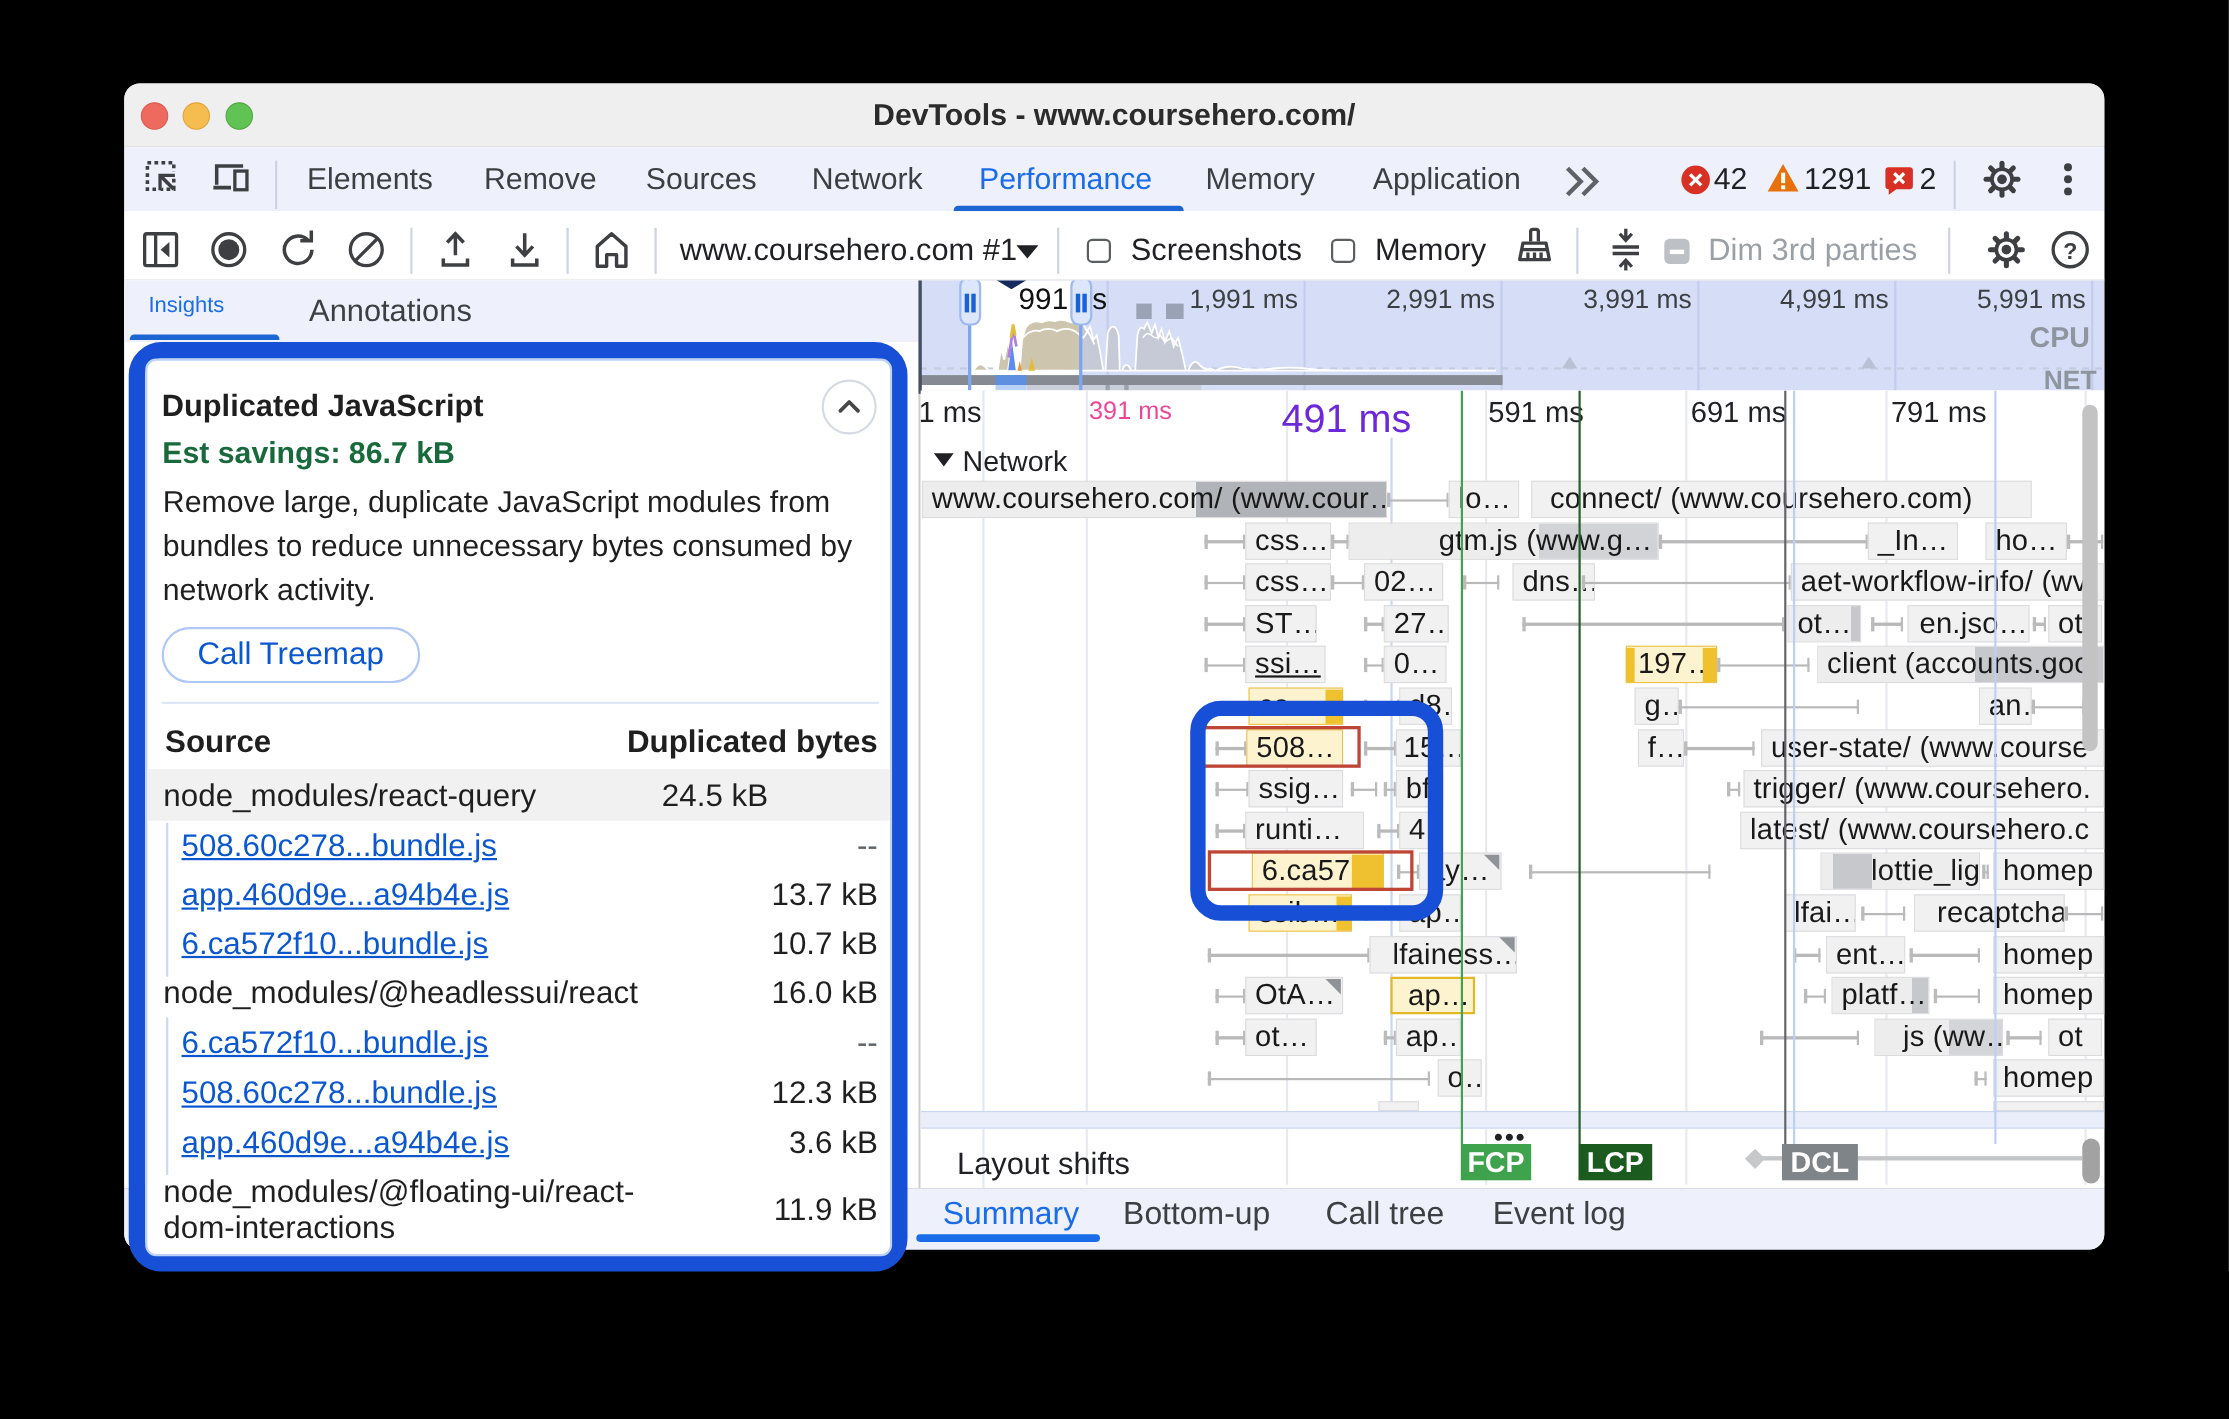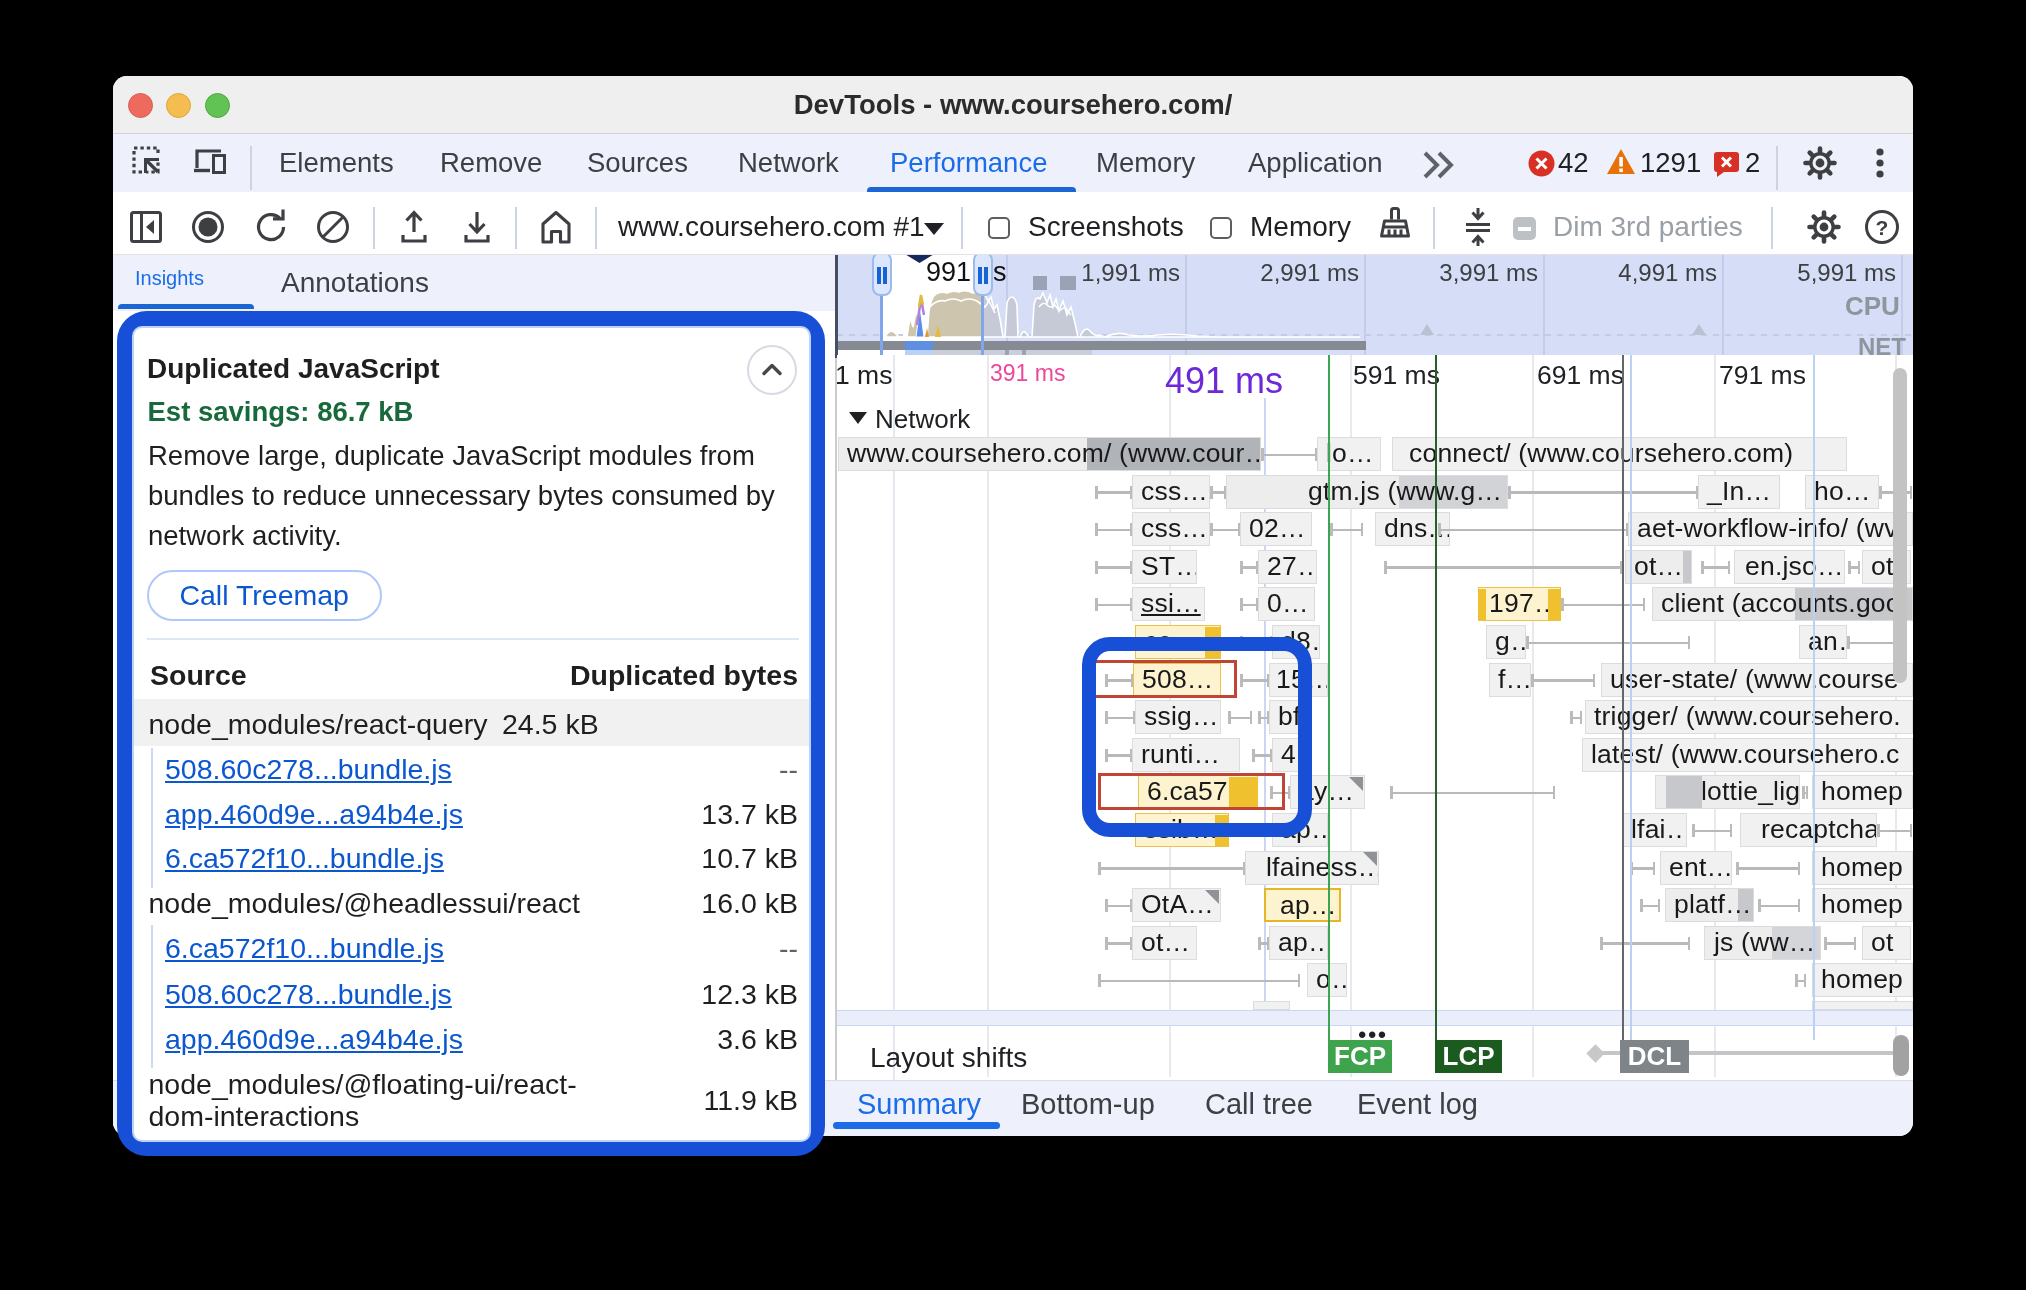--- a/index.html
+++ b/index.html
@@ -179,21 +179,21 @@
       </svg>
   </div>
   <div class="a" style="left:13.5px;top:68px;font-size:27.5px;font-weight:bold;color:#186a3c">Est savings: 86.7 kB</div>
   <div class="a" style="left:14px;top:108px;width:650px;font-size:27.5px;line-height:40px;white-space:normal">Remove large, duplicate JavaScript modules from bundles to reduce unnecessary bytes consumed by network activity.</div>
   <div class="a" style="left:12.7px;top:242px;width:235px;height:51px;border:2.5px solid #afc8f9;border-radius:26px;box-sizing:border-box;color:#0b57d0;font-weight:500;line-height:46px;text-align:center">Call Treemap</div>
   <div class="a" style="left:13px;top:310px;width:652px;height:2px;background:#dfe6f5"></div>
   <div class="a" style="left:16px;top:331px;font-weight:bold">Source</div>
   <div class="a" style="left:368px;top:331px;width:296px;text-align:right;font-weight:bold">Duplicated bytes</div>
   <div class="a" style="left:0px;top:371px;width:675px;height:47px;background:#f1f1f2"></div>
   <div class="a" style="left:14.5px;top:379.5px">node_modules/react-query</div>
-  <div class="a" style="left:368px;top:379.5px;width:296px;text-align:left">24.5 kB</div>
+  <div class="a" style="left:368px;top:379.5px;width:296px;text-align:center">24.5 kB</div>
   <div class="a" style="left:16.5px;top:420px;width:2px;height:140px;background:#cdd9f2"></div>
   <div class="a" style="left:31px;top:424.5px;color:#0b57d0;text-decoration:underline">508.60c278...bundle.js</div>
   <div class="a" style="left:368px;top:424.5px;width:296px;text-align:right;color:#5f6368">--</div>
   <div class="a" style="left:31px;top:469.5px;color:#0b57d0;text-decoration:underline">app.460d9e...a94b4e.js</div>
   <div class="a" style="left:368px;top:469.5px;width:296px;text-align:right">13.7 kB</div>
   <div class="a" style="left:31px;top:513.5px;color:#0b57d0;text-decoration:underline">6.ca572f10...bundle.js</div>
   <div class="a" style="left:368px;top:513.5px;width:296px;text-align:right">10.7 kB</div>
   <div class="a" style="left:14.5px;top:558.5px">node_modules/@headlessui/react</div>
   <div class="a" style="left:368px;top:558.5px;width:296px;text-align:right">16.0 kB</div>
   <div class="a" style="left:16.5px;top:597px;width:2px;height:143px;background:#cdd9f2"></div>
@@ -465,21 +465,21 @@
     <div class="vt" style="left:268px;top:581.8px"></div>
     <div class="vt" style="left:292.5px;top:581.8px"></div>
     <div class="fb " style="left:295px;top:570.8px;width:65px;">ot…</div>
     <div class="cn" style="left:421px;top:587.3px;width:11px"></div>
     <div class="vt" style="left:421px;top:581.8px"></div>
     <div class="vt" style="left:429.5px;top:581.8px"></div>
     <div class="fb " style="left:432px;top:570.8px;width:59px;">ap…</div>
     <div class="cn" style="left:763px;top:587.3px;width:90px"></div>
     <div class="vt" style="left:763px;top:581.8px"></div>
     <div class="vt" style="left:850.5px;top:581.8px"></div>
-    <div class="fb " style="left:867px;top:570.8px;width:117px;padding-left:9px;background:linear-gradient(90deg,#ededee 0 67px,#d4d5d8 67px)">js (ww…</div>
+    <div class="fb " style="left:867px;top:570.8px;width:117px;padding-left:25px;background:linear-gradient(90deg,#ededee 0 67px,#d4d5d8 67px)">js (ww…</div>
     <div class="cn" style="left:987px;top:587.3px;width:32px"></div>
     <div class="vt" style="left:987px;top:581.8px"></div>
     <div class="vt" style="left:1016.5px;top:581.8px"></div>
     <div class="fb " style="left:1025px;top:570.8px;width:49px;">ot</div>
     <div class="cn" style="left:261px;top:624.9px;width:202px"></div>
     <div class="vt" style="left:261px;top:619.4px"></div>
     <div class="vt" style="left:460.5px;top:619.4px"></div>
     <div class="fb " style="left:470px;top:608.4px;width:40px;">o…</div>
     <div class="cn" style="left:958px;top:624.9px;width:11px"></div>
     <div class="vt" style="left:958px;top:619.4px"></div>

